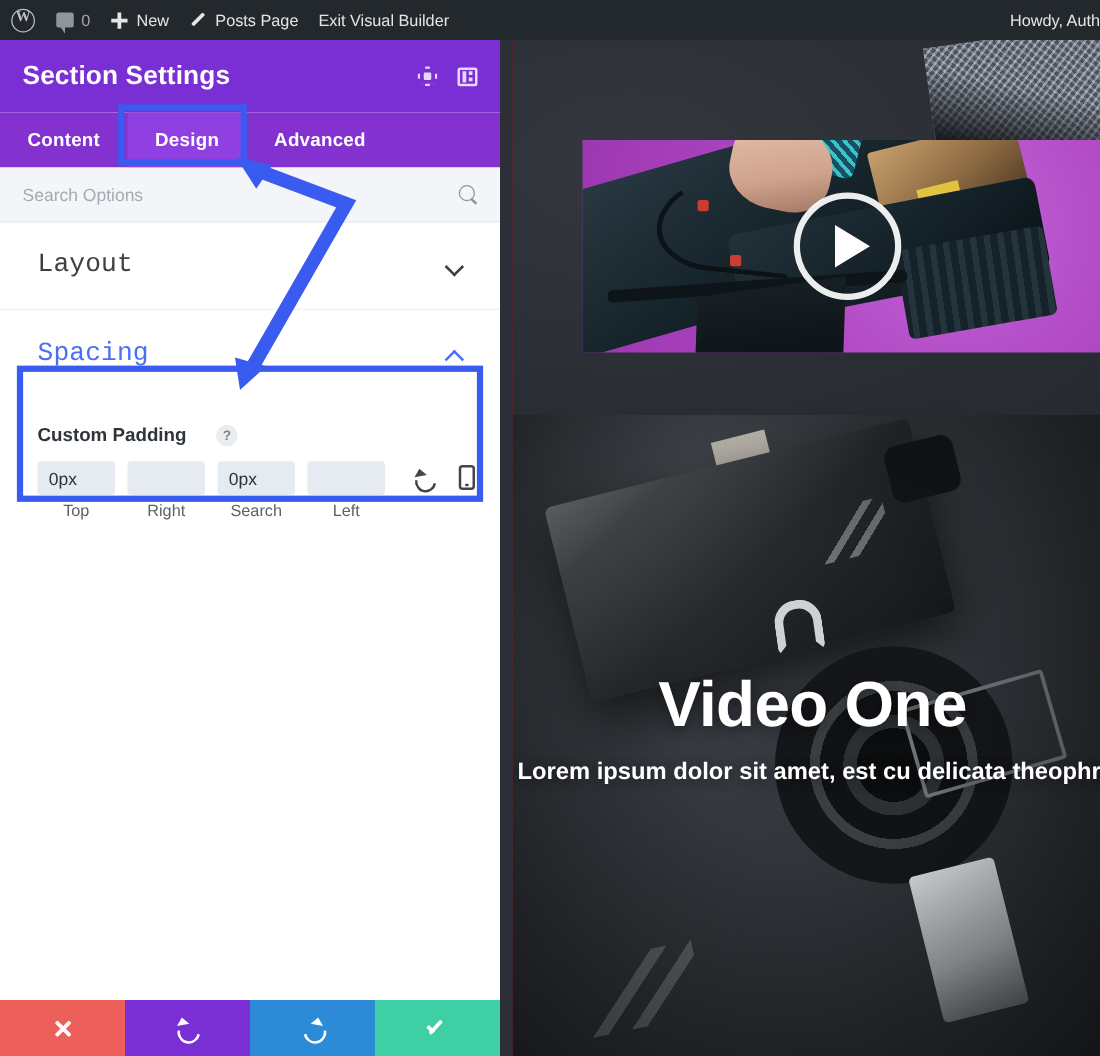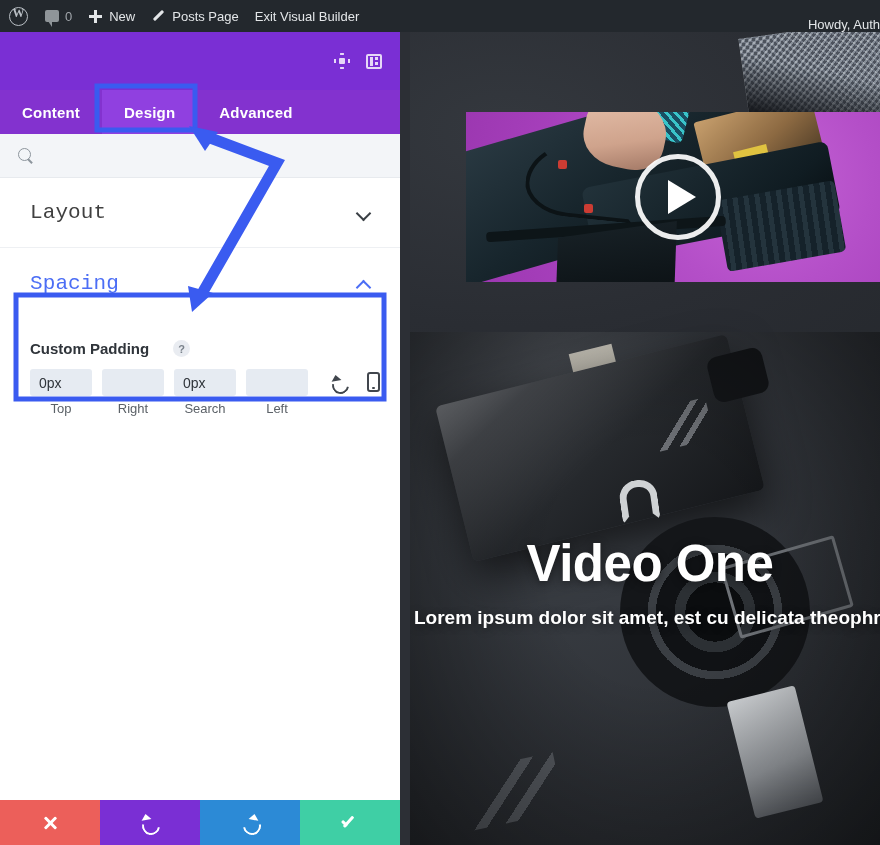--- a/index.html
+++ b/index.html
@@ -71,21 +71,21 @@
   .pencil-icon::before {
     content: ""; position: absolute; left: 6px; top: 0px;
     width: 3px; height: 13px; background: #e3e6e8;
     transform: rotate(45deg); border-radius: 1px;
   }
   .ab-right {
     margin-left: auto; padding-right: 0px; overflow: hidden;
     white-space: nowrap; display: flex; align-items: center;
     height: 32px;
   }
-  .ab-right .ab-item { padding-right: 0; align-items: flex-end; }
+  .ab-right .ab-item { padding-right: 0; }
 
   
   .canvas {
     position: absolute; left: 410px; top: 32px;
     width: 480px; height: 813px;
     overflow: hidden;
     background: #7f1d1d;
   }
   
   .bg-top {
@@ -553,33 +553,35 @@
         <div class="hero-title">Video One</div>
         <div class="hero-sub">Lorem ipsum dolor sit amet, est cu delicata theophrastus. Harum detracto et vel, ut eum patrioque constituam, no percipit torquatos es</div>
       </div>
 
     </div>
   </div>
 
   <div class="panel">
 
     <div class="panel-header">
+      <div class="panel-title">Section Settings</div>
       <div class="panel-header-icons">
         <span class="icon-expand"></span>
         <span class="icon-panel"></span>
       </div>
     </div>
 
     <div class="tabs">
       <div class="tab">Content</div>
       <div class="tab active">Design</div>
       <div class="tab">Advanced</div>
     </div>
 
     <div class="search-row">
+      <input class="search-input" type="text" placeholder="Search Options" style="">
       <span class="icon-search"></span>
     </div>
 
     <div class="toggle-row">
       <div class="toggle-label collapsed">Layout</div>
       <span class="chev"></span>
     </div>
 
     <div class="toggle-row" style="border-bottom:none;font-family:Liberation Mono, monospace;">
       <div class="toggle-label expanded">Spacing</div>

